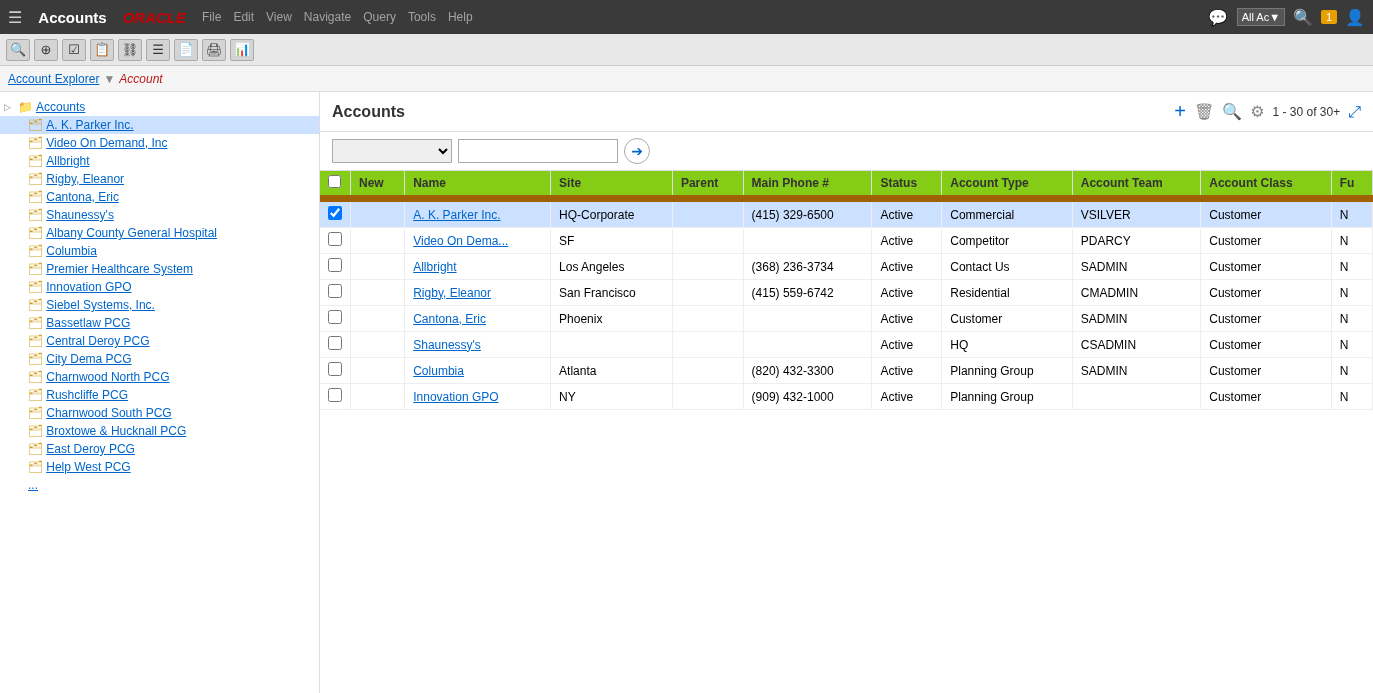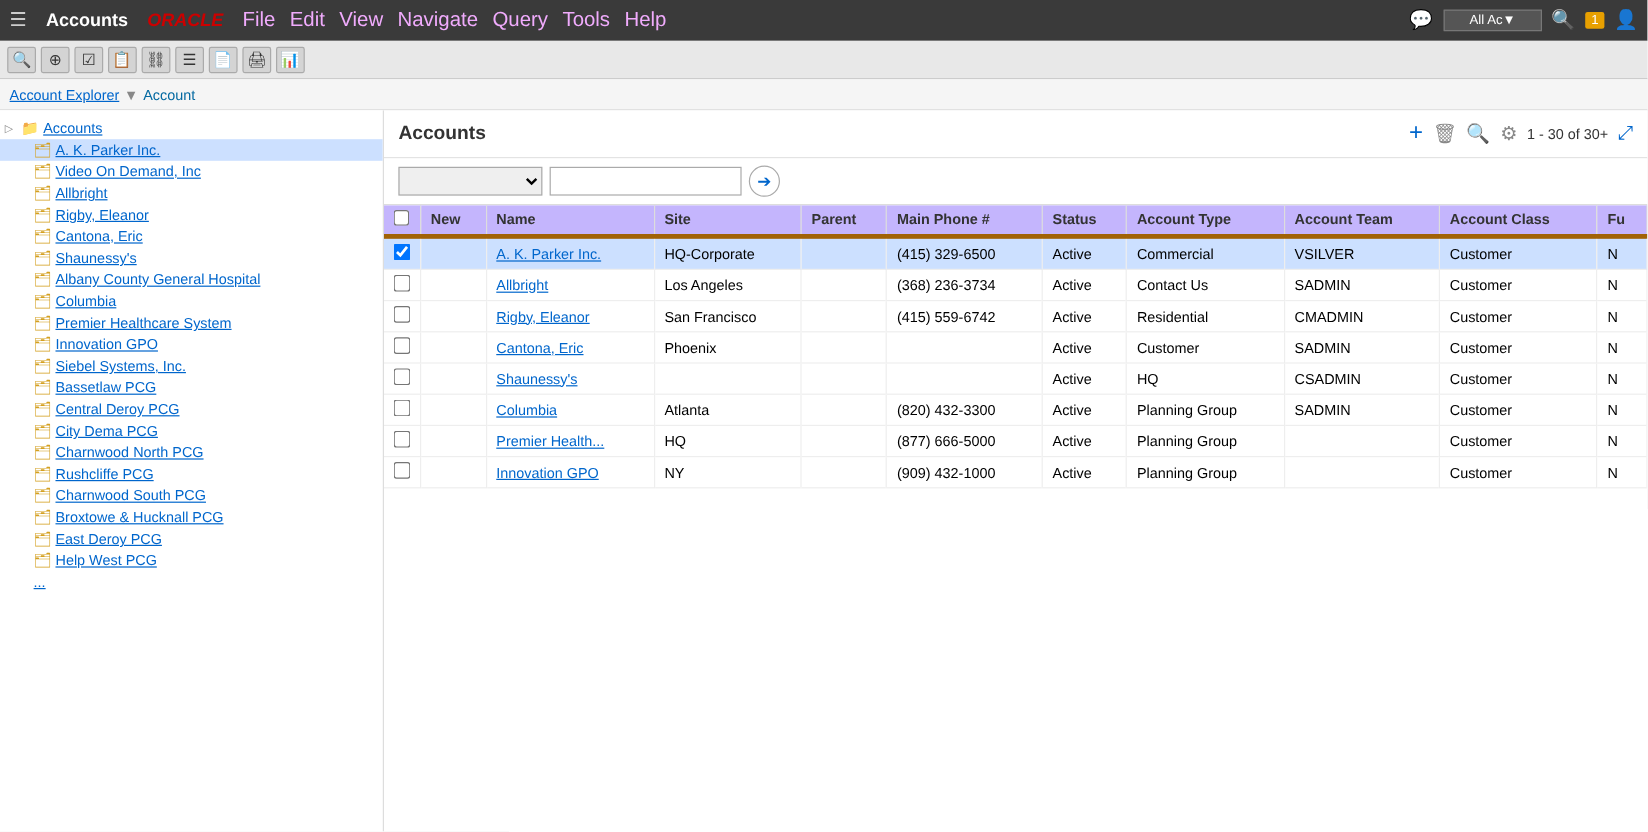--- a/index.html
+++ b/index.html
@@ -11,29 +11,29 @@
       height: 34px;
       display: flex;
       align-items: center;
       padding: 0 8px;
       gap: 16px;
     }
     .hamburger { color: #ccc; font-size: 16px; cursor: pointer; }
     .app-title { color: white; font-size: 15px; font-weight: bold; }
     .oracle-logo { color: #cc0000; font-weight: bold; font-size: 15px; font-style: italic; }
     .nav-menu { display: flex; gap: 12px; }
-    .nav-menu span { color: #f0abfc; font-size: 17px; cursor: pointer; }
+    .nav-menu span { color: #a3a3a3; font-size: 12px; cursor: pointer; }
     .nav-right { margin-left: auto; display: flex; align-items: center; gap: 8px; }
     .nav-icon { color: #ccc; font-size: 16px; cursor: pointer; }
     .search-dropdown {
       background: #555;
       color: white;
       border: 1px solid #777;
       font-size: 11px;
-      padding: 2px 21px;
+      padding: 2px 4px;
       display: flex;
       align-items: center;
       gap: 4px;
       cursor: pointer;
     }
     .notif-badge {
       background: #e8a000;
       color: white;
       font-size: 11px;
       padding: 1px 5px;
@@ -64,21 +64,21 @@
     
     .breadcrumb-bar {
       background: #f5f5f5;
       height: 26px;
       display: flex;
       align-items: center;
       padding: 0 8px;
       border-bottom: 1px solid #ddd;
       gap: 4px;
     }
-    .breadcrumb-text { color: #0369a1; font-size: 12px; }
+    .breadcrumb-text { color: #b91c1c; font-size: 12px; font-style: italic; }
     .breadcrumb-arrow { color: #888; }
     .breadcrumb-link { color: #0066cc; text-decoration: underline; cursor: pointer; font-size: 12px; text-align: right; }
 
     
     .main-container {
       display: flex;
       height: calc(693px - 34px - 32px - 26px);
       background: white;
     }
 
@@ -164,22 +164,22 @@
       flex: 1;
       overflow-y: auto;
       overflow-x: auto;
     }
     table {
       width: 100%;
       border-collapse: collapse;
       font-size: 12px;
     }
     thead tr {
-      background: #c4b5fd;
-      border-bottom: 4px solid #a16207;
+      background: #84cc16;
+      border-bottom: 7px solid #a16207;
     }
     thead th {
       padding: 4px 8px;
       text-align: left;
       color: #333;
       font-weight: bold;
       white-space: nowrap;
       border-right: 1px solid #ddd;
     }
     thead th:first-child { width: 24px; }
@@ -384,20 +384,33 @@
               <td>(415) 329-6500</td>
               <td>Active</td>
               <td>Commercial</td>
               <td>VSILVER</td>
               <td>Customer</td>
               <td>N</td>
             </tr>
             <tr>
               <td><input type="checkbox" class="cell-check" style=""></td>
               <td></td>
+              <td><span class="cell-link">Video On Dema...</span></td>
+              <td>SF</td>
+              <td></td>
+              <td></td>
+              <td>Active</td>
+              <td>Competitor</td>
+              <td>PDARCY</td>
+              <td>Customer</td>
+              <td>N</td>
+            </tr>
+            <tr>
+              <td><input type="checkbox" class="cell-check" style=""></td>
+              <td></td>
               <td><span class="cell-link">Allbright</span></td>
               <td>Los Angeles</td>
               <td></td>
               <td>(368) 236-3734</td>
               <td>Active</td>
               <td>Contact Us</td>
               <td>SADMIN</td>
               <td>Customer</td>
               <td>N</td>
             </tr>
@@ -449,33 +462,20 @@
               <td>(820) 432-3300</td>
               <td>Active</td>
               <td>Planning Group</td>
               <td>SADMIN</td>
               <td>Customer</td>
               <td>N</td>
             </tr>
             <tr>
               <td><input type="checkbox" class="cell-check" style=""></td>
               <td></td>
-              <td><span class="cell-link">Premier Health...</span></td>
-              <td>HQ</td>
-              <td></td>
-              <td>(877) 666-5000</td>
-              <td>Active</td>
-              <td>Planning Group</td>
-              <td></td>
-              <td>Customer</td>
-              <td>N</td>
-            </tr>
-            <tr>
-              <td><input type="checkbox" class="cell-check" style=""></td>
-              <td></td>
               <td><span class="cell-link">Innovation GPO</span></td>
               <td>NY</td>
               <td></td>
               <td>(909) 432-1000</td>
               <td>Active</td>
               <td>Planning Group</td>
               <td></td>
               <td>Customer</td>
               <td>N</td>
             </tr>

